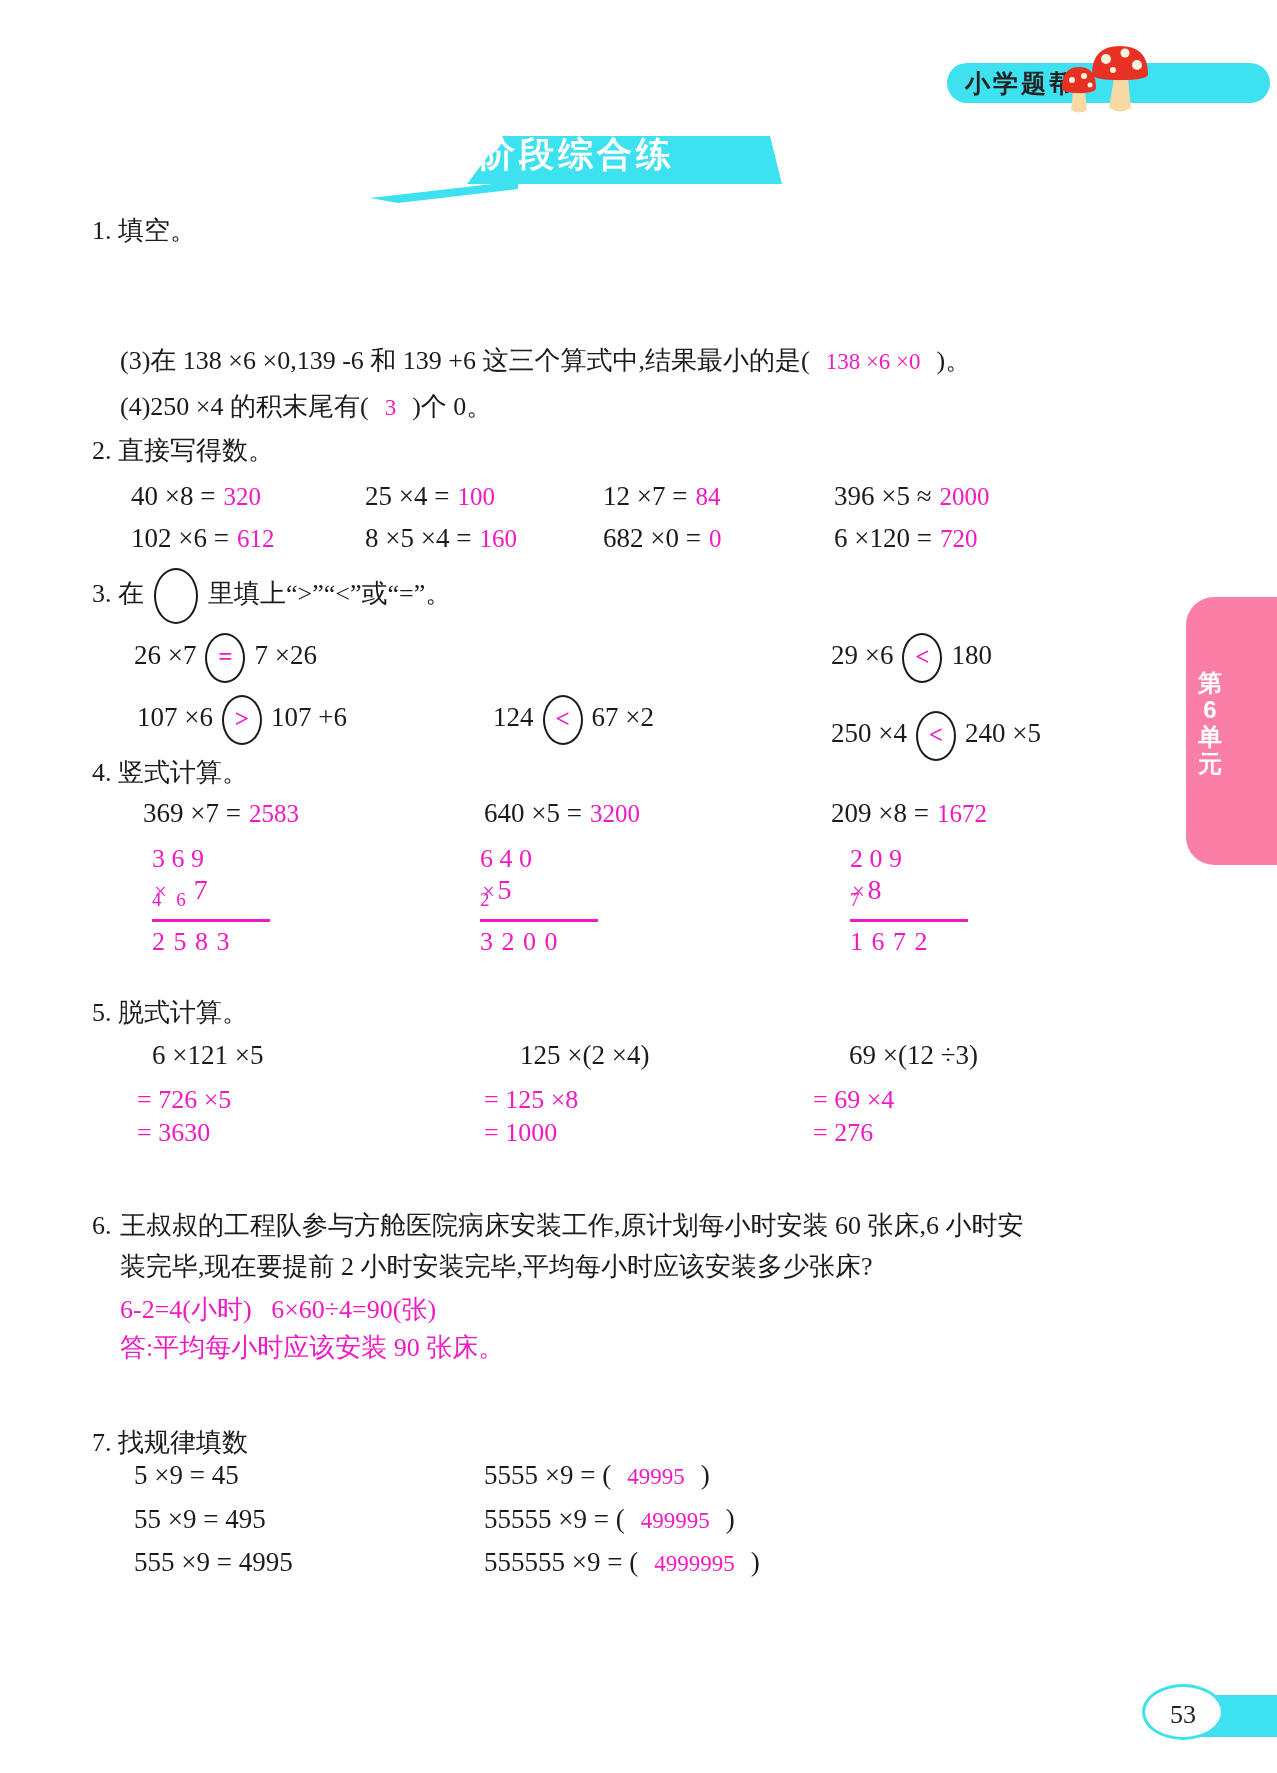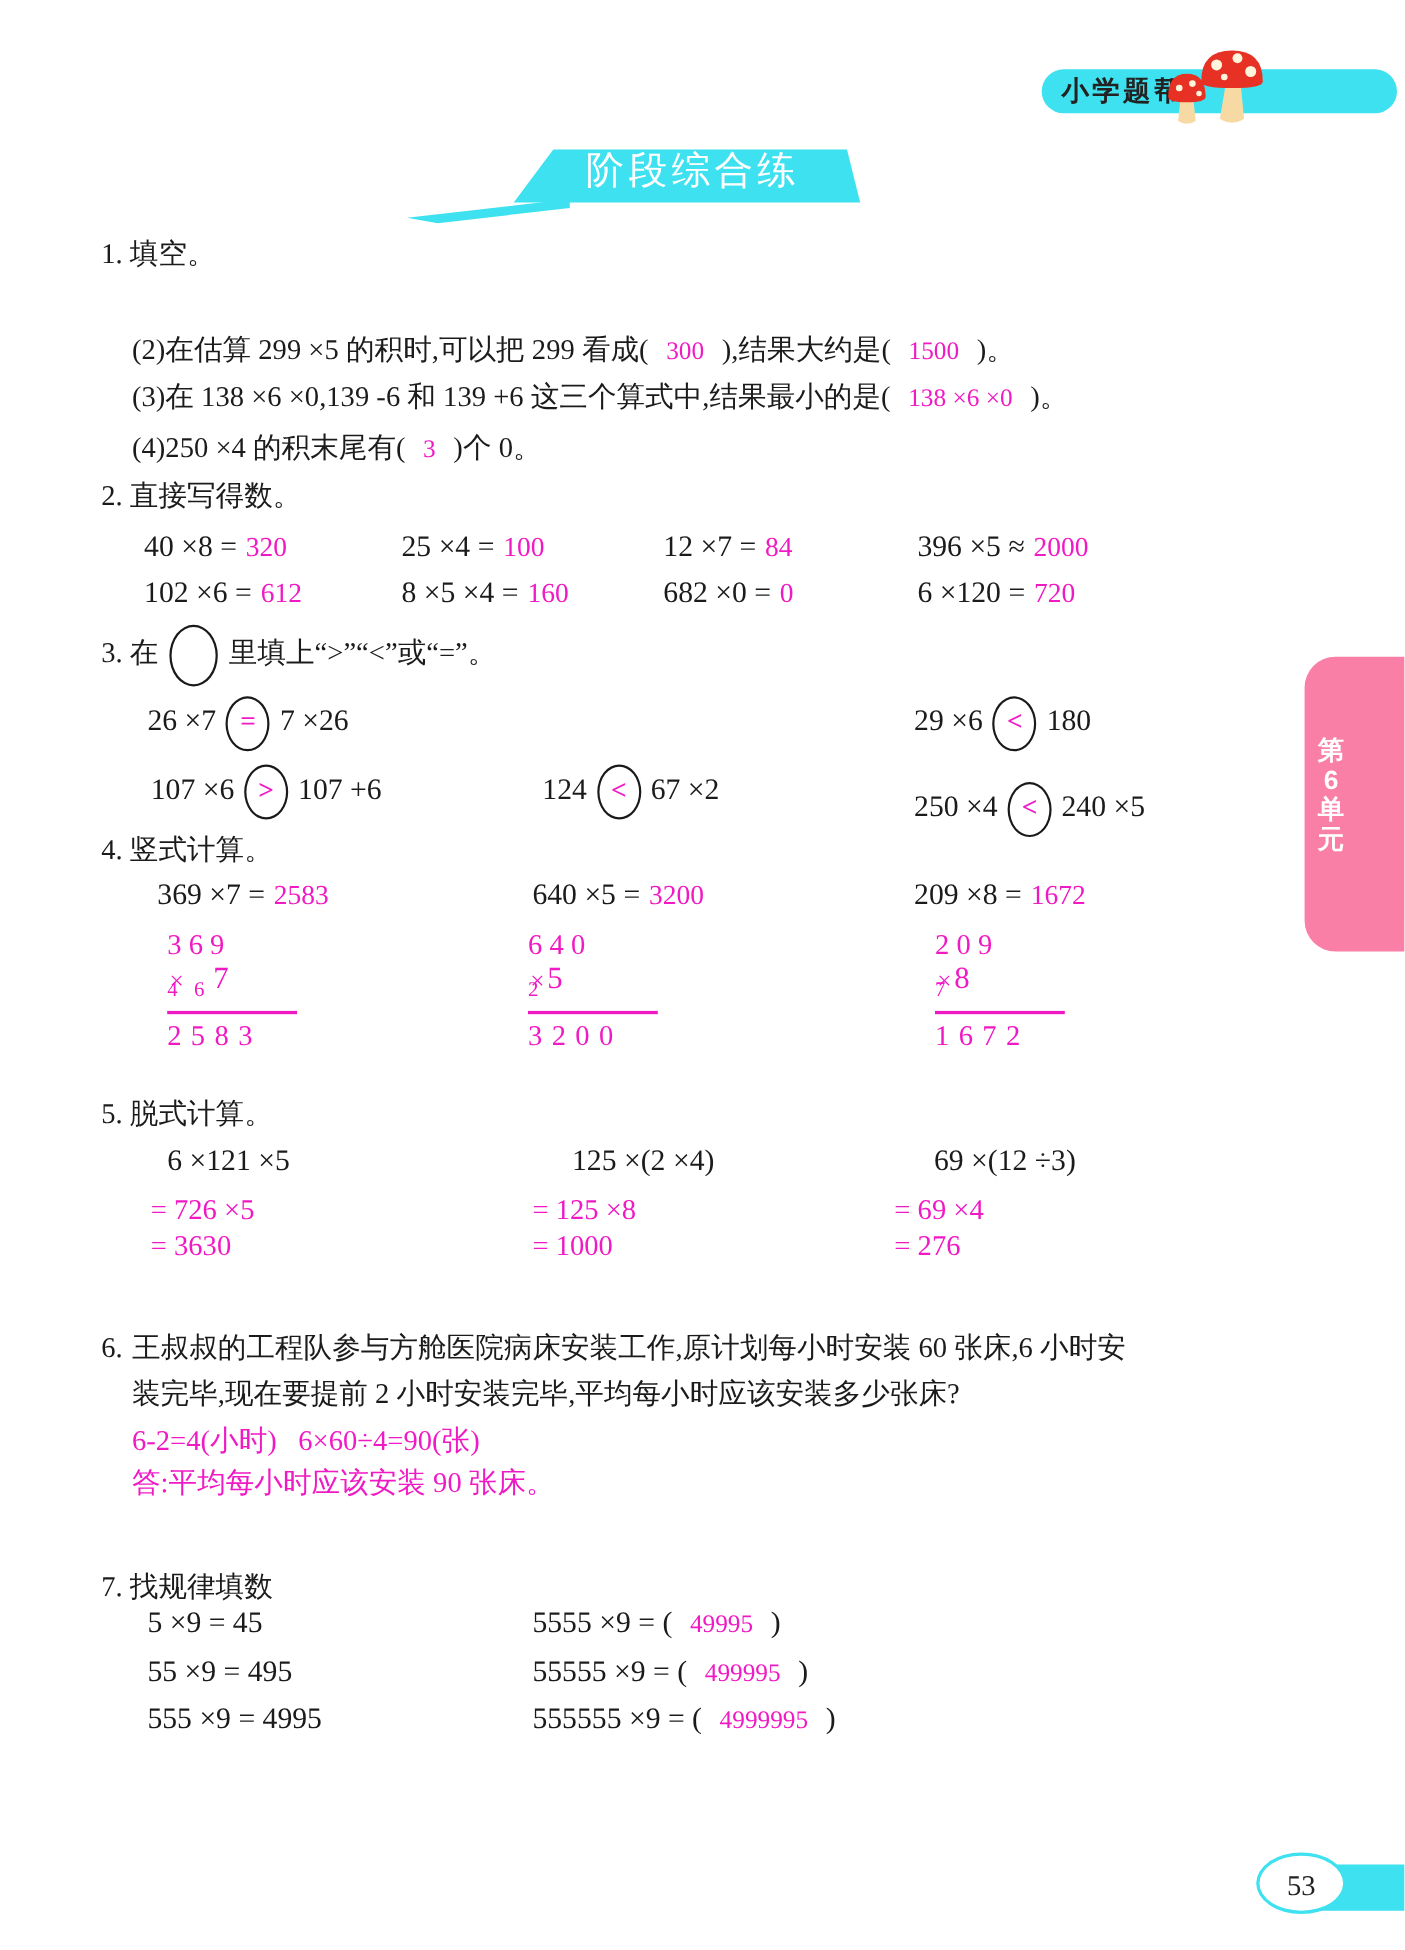--- a/index.html
+++ b/index.html
@@ -26,22 +26,22 @@
   .vsign{position:absolute;left:2px;top:2px;font-size:23px;}
   .vcarry{font-size:19px;vertical-align:-7px;letter-spacing:5px;margin-right:3px;}
   .vmult{font-size:28px;}
   .vprod{border-top:3px solid #F01AC5;margin-top:4px;padding-top:5px;letter-spacing:1px;}
   
   .pill{position:absolute;left:947px;top:63px;width:323px;height:40px;background:#3EE1EF;
         border-radius:20px;}
   .pill span{display:inline-block;padding-left:18px;line-height:40px;font-size:25px;
         font-weight:bold;letter-spacing:3px;color:#222;
         font-family:"Liberation Sans","DejaVu Sans",sans-serif;}
-  .banner-text{position:absolute;left:480px;top:131px;width:300px;text-align:center;color:#ffffff;
-        font-size:35px;font-weight:normal;letter-spacing:4px;
+  .banner-text{position:absolute;left:480px;top:131px;width:300px;text-align:left;color:#ffffff;
+        font-size:35px;font-weight:bold;letter-spacing:4px;
         font-family:"Liberation Sans","DejaVu Sans",sans-serif;}
   
   .side-tab{position:absolute;left:1186px;top:597px;width:91px;height:268px;background:#F97FA7;
         border-radius:28px 0 0 28px;}
   .tab-col{position:absolute;left:0;top:72px;width:48px;display:flex;flex-direction:column;align-items:center;}
   .tab-char{color:#fff;font-size:24px;line-height:27px;font-weight:bold;
         font-family:"Liberation Sans","DejaVu Sans",sans-serif;}
   
   .foot-bar{position:absolute;left:1180px;top:1695px;width:97px;height:42px;background:#3EE1EF;
         border-radius:21px 0 0 21px;}
@@ -81,23 +81,20 @@
   <div class="side-tab">
     <div class="tab-col">
       <span class="tab-char">第</span>
       <span class="tab-char">6</span>
       <span class="tab-char">单</span>
       <span class="tab-char">元</span>
     </div>
   </div>
 
   <div class="abs fs26" style="left:92px;top:216px">1. 填空。</div>
-  <div class="abs fs26" style="left:120px;top:303px">
-    <span>(2)在估算 299 ×5 的积时,可以把 299 看成(</span><span class="ans">300</span><span>),结果大约是(</span><span class="ans">1500</span><span>)。</span>
-  </div>
   <div class="abs fs26" style="left:120px;top:346px">
     <span>(3)在 138 ×6 ×0,139 -6 和 139 +6 这三个算式中,结果最小的是(</span><span class="ans">138 ×6 ×0</span><span>)。</span>
   </div>
   <div class="abs fs26" style="left:120px;top:392px">
     <span>(4)250 ×4 的积末尾有(</span><span class="ans">3</span><span>)个 0。</span>
   </div>
 
   <div class="abs fs26" style="left:92px;top:436px">2. 直接写得数。</div>
   <div class="abs fs27" style="left:131px;top:481px"><span>40 ×8 =</span><span class="a2">320</span></div>
   <div class="abs fs27" style="left:365px;top:481px"><span>25 ×4 =</span><span class="a2">100</span></div>

